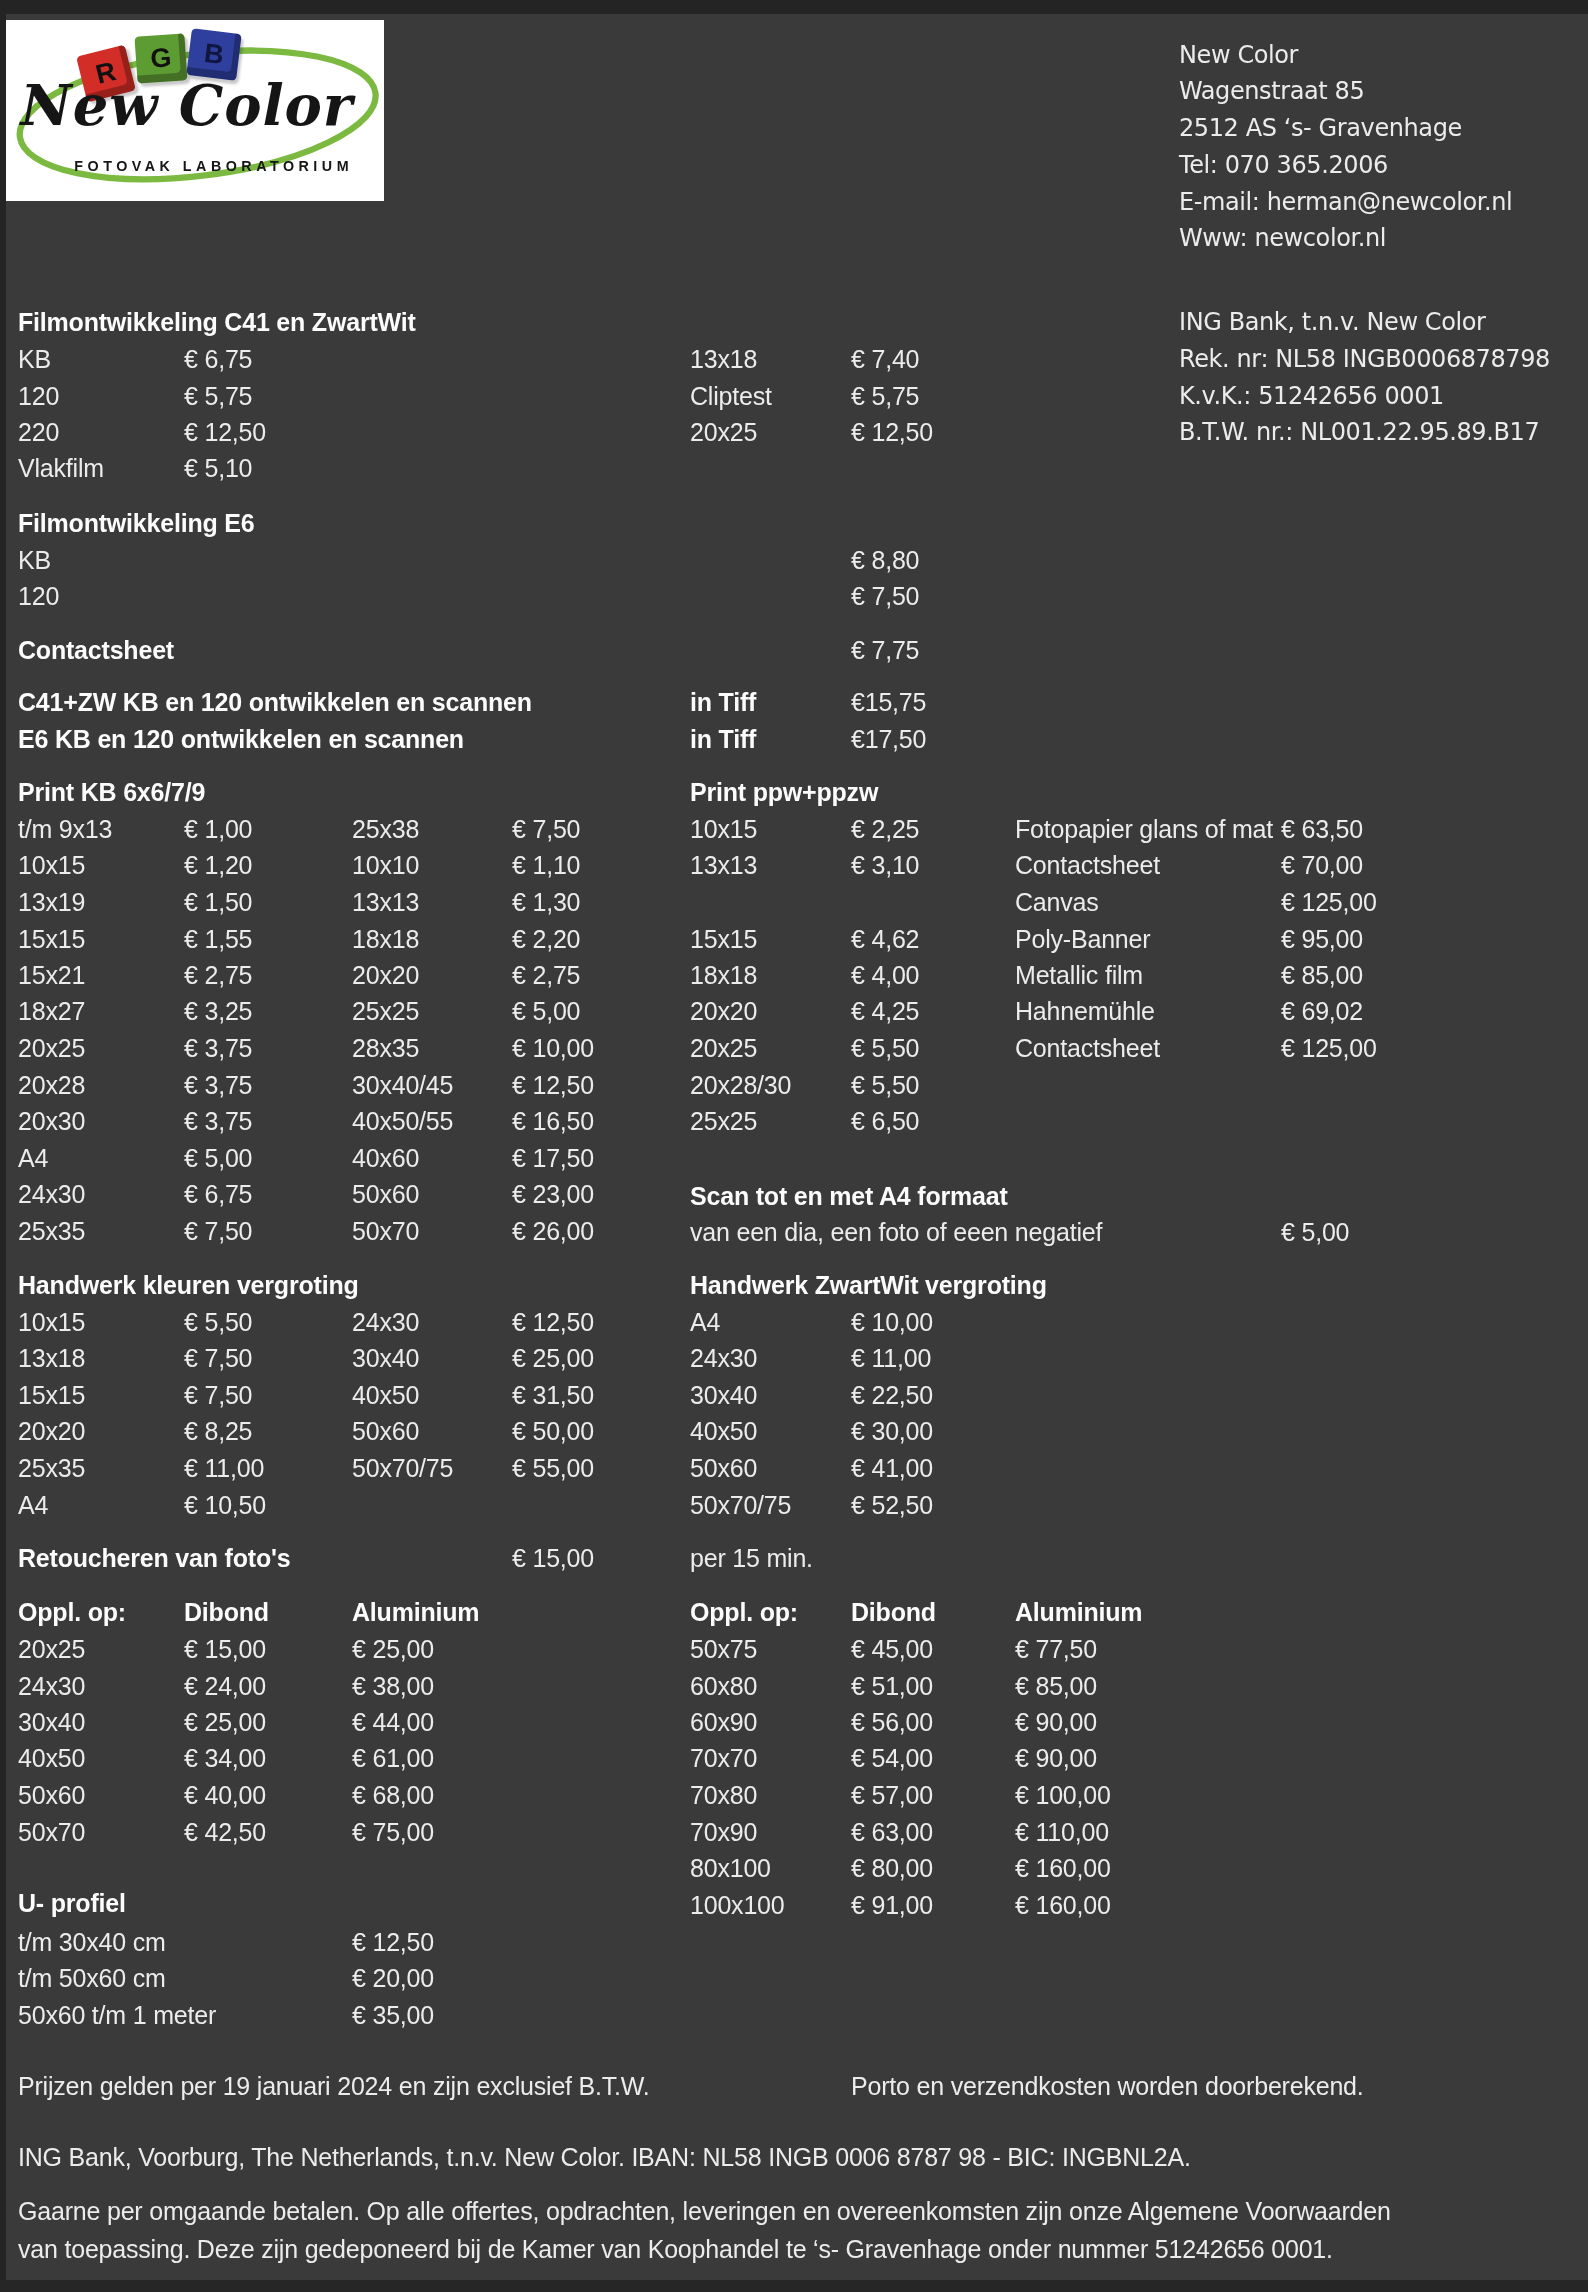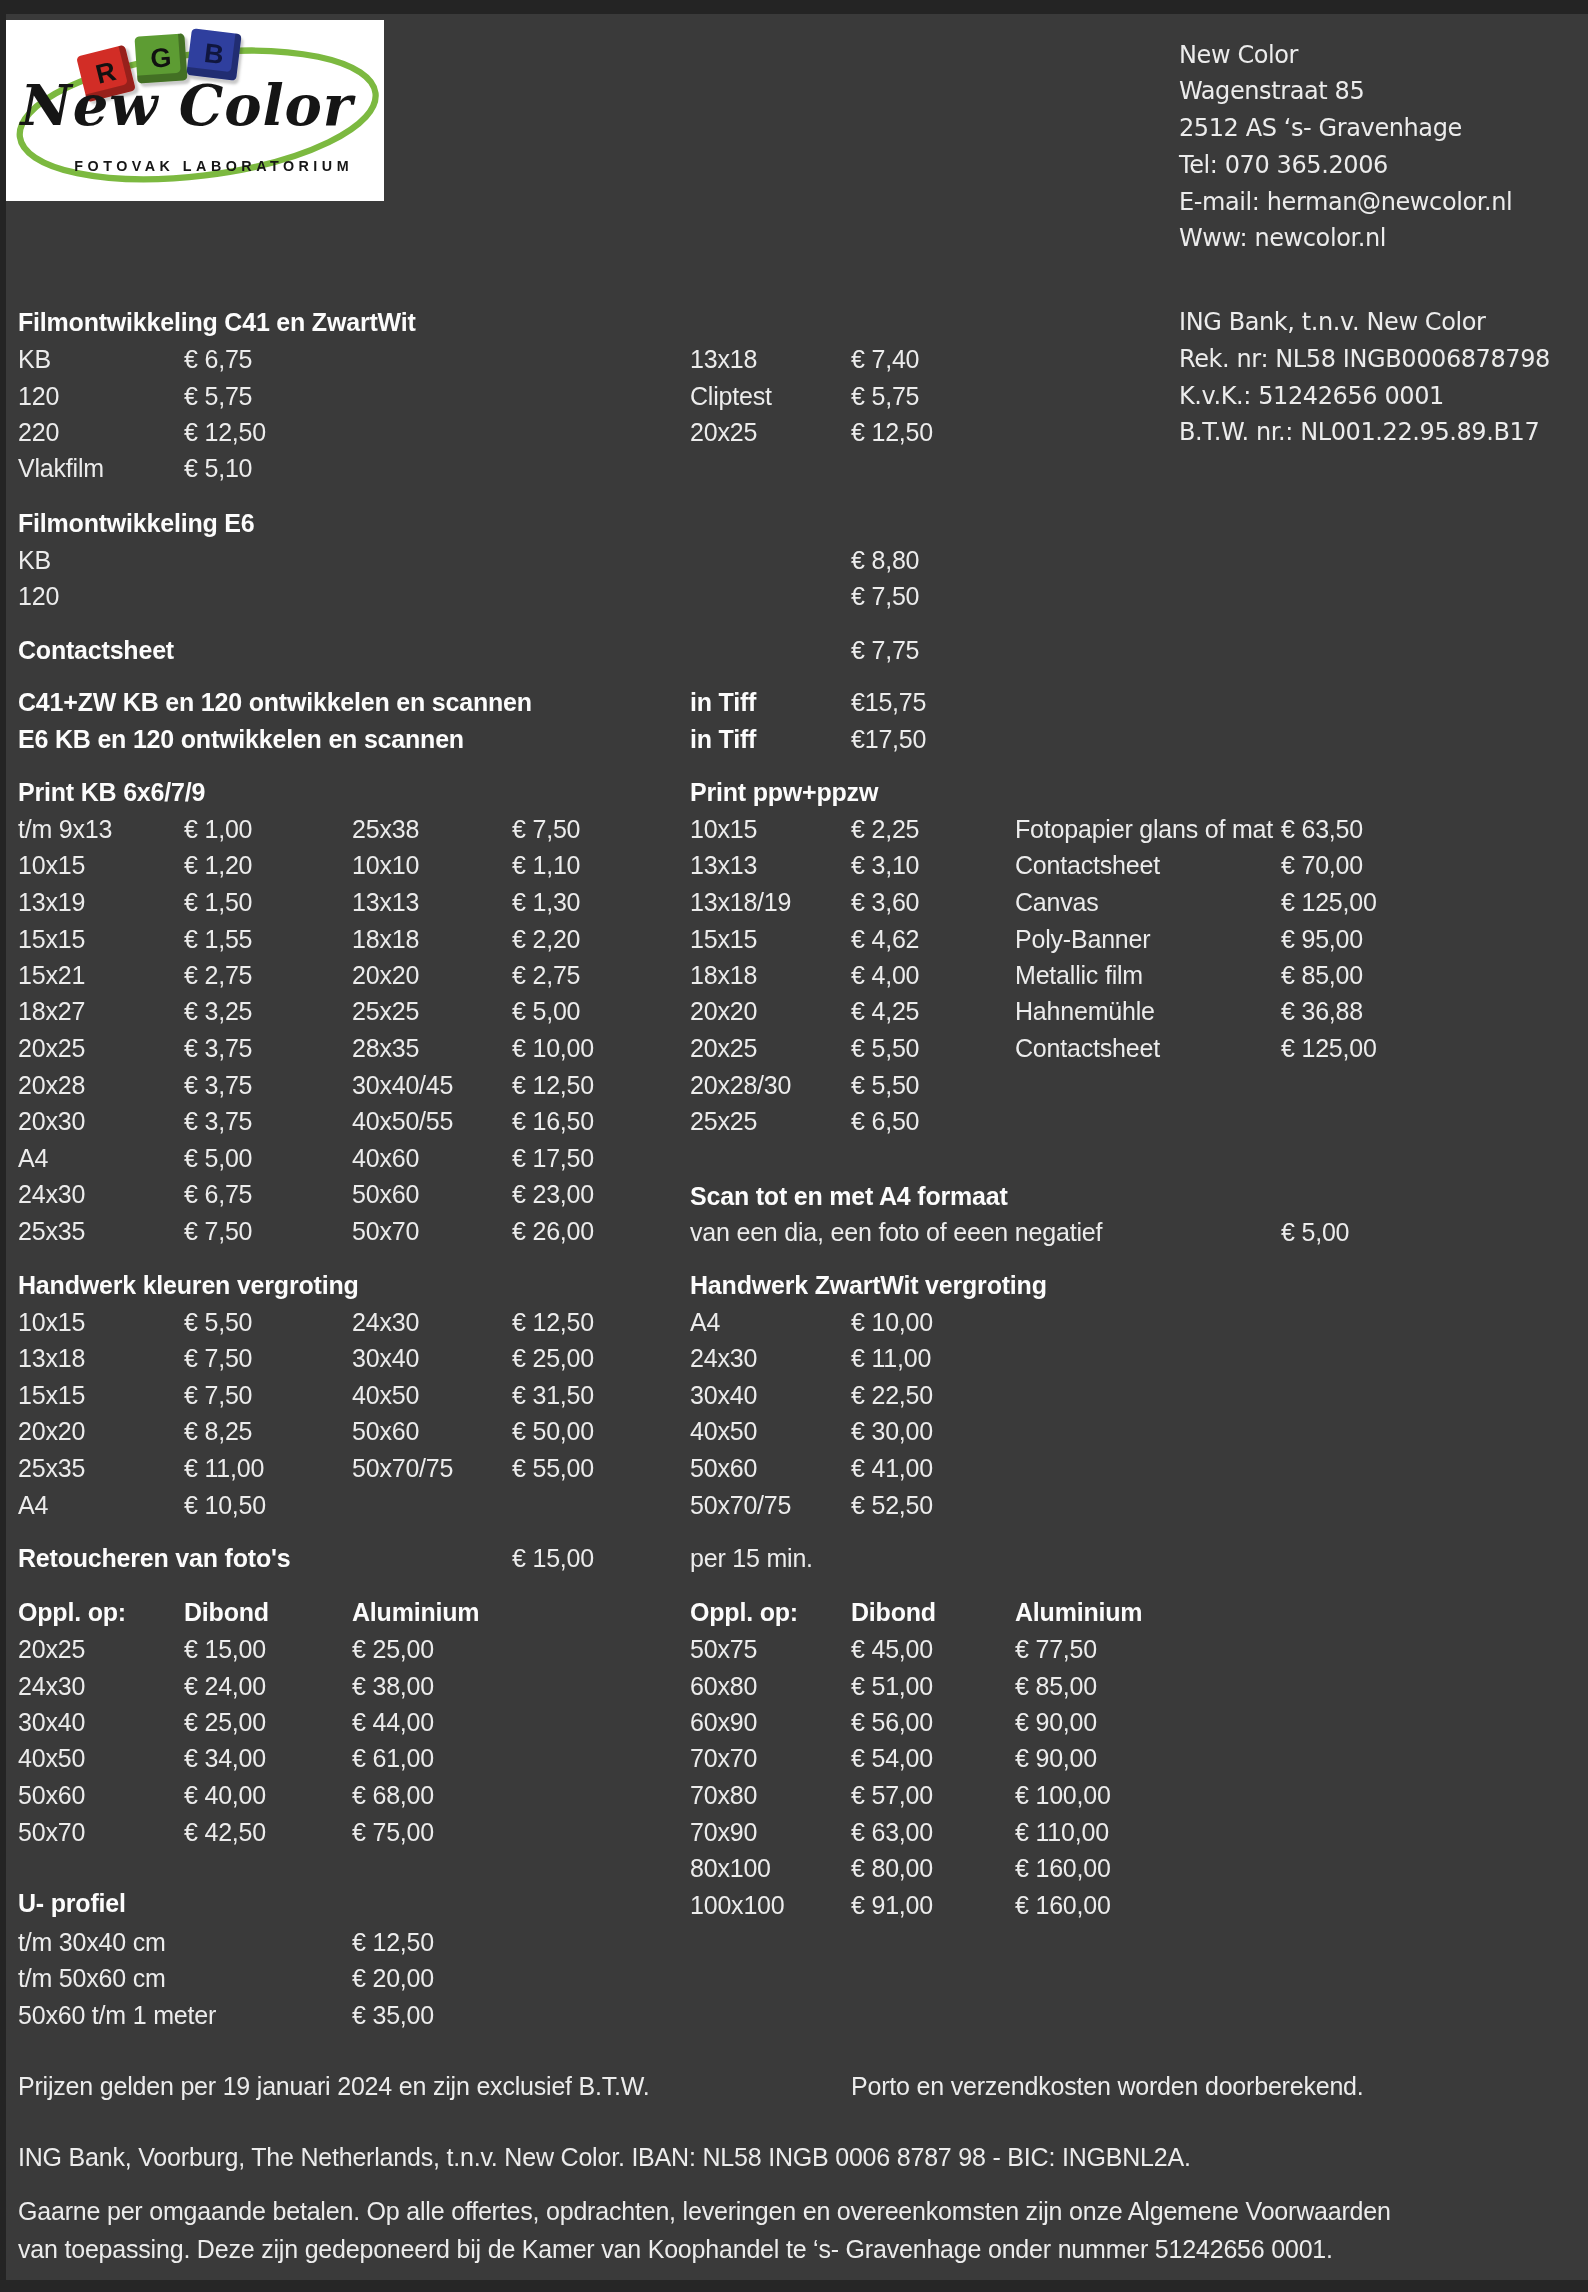--- a/index.html
+++ b/index.html
@@ -238,24 +238,20 @@
       <span class="cell b ce">Print ppw+ppzw</span>
     </div>
   <div class="row" style="top:811px">
       <span class="cell ce">10x15</span>
       <span class="cell cf">€ 2,25</span>
     </div>
   <div class="row" style="top:847px">
       <span class="cell ce">13x13</span>
       <span class="cell cf">€ 3,10</span>
     </div>
-  <div class="row" style="top:884px">
-      <span class="cell ce">13x18/19</span>
-      <span class="cell cf">€ 3,60</span>
-    </div>
   <div class="row" style="top:921px">
       <span class="cell ce">15x15</span>
       <span class="cell cf">€ 4,62</span>
     </div>
   <div class="row" style="top:957px">
       <span class="cell ce">18x18</span>
       <span class="cell cf">€ 4,00</span>
     </div>
   <div class="row" style="top:993px">
       <span class="cell ce">20x20</span>
@@ -291,21 +287,21 @@
   <div class="row" style="top:921px">
       <span class="cell cg">Poly-Banner</span>
       <span class="cell ch">€ 95,00</span>
     </div>
   <div class="row" style="top:957px">
       <span class="cell cg">Metallic film</span>
       <span class="cell ch">€ 85,00</span>
     </div>
   <div class="row" style="top:993px">
       <span class="cell cg">Hahnemühle</span>
-      <span class="cell ch">€ 36,88</span>
+      <span class="cell ch">€ 69,02</span>
     </div>
   <div class="row" style="top:1030px">
       <span class="cell cg">Contactsheet</span>
       <span class="cell ch">€ 125,00</span>
     </div>
 </div>
 
 <div class="sec">
   <div class="row" style="top:1178px">
       <span class="cell b ce">Scan tot en met A4 formaat</span>

